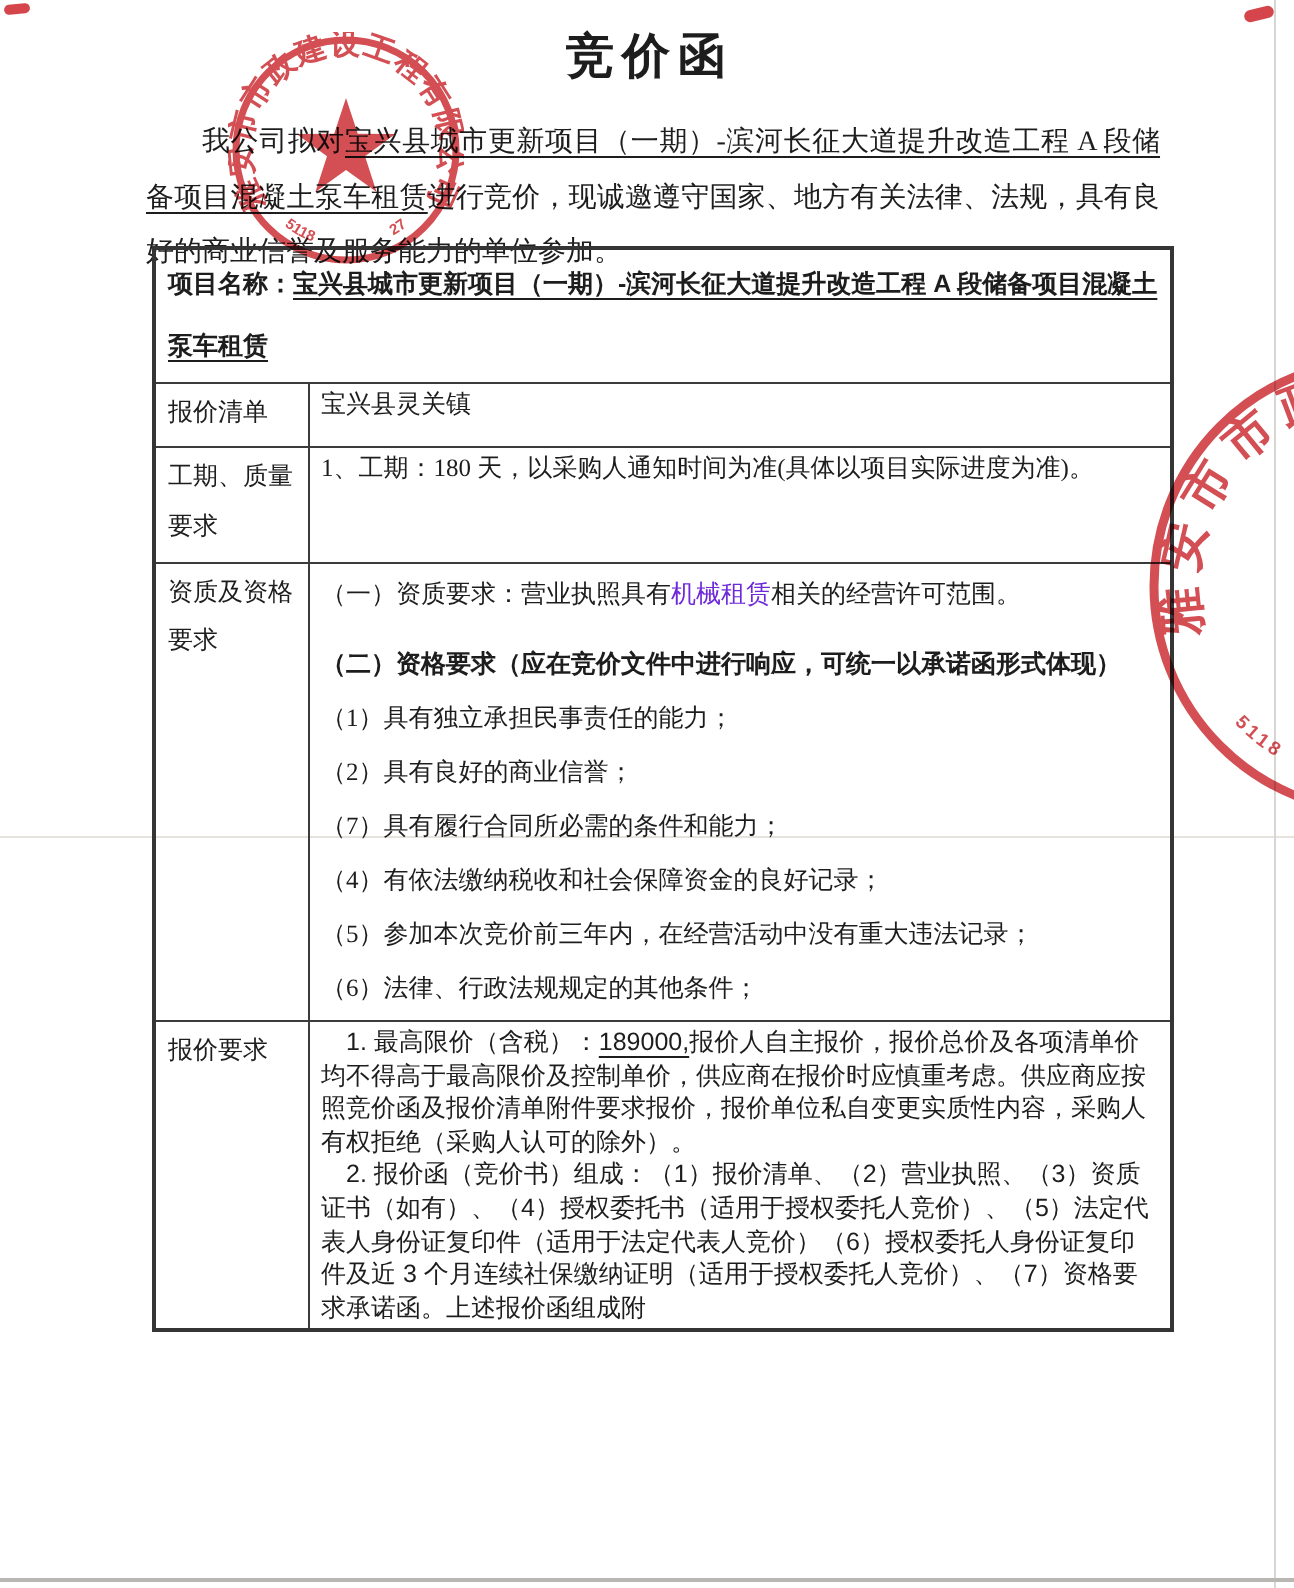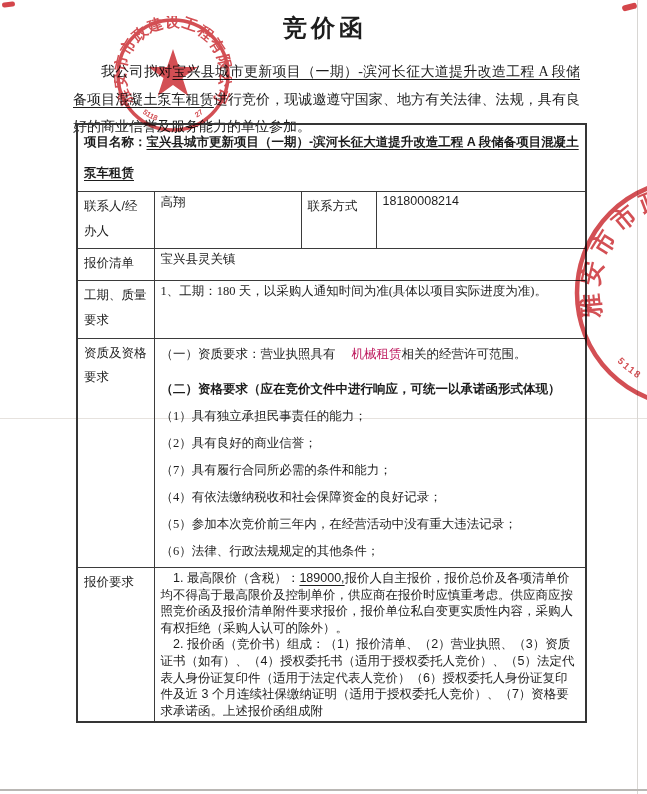--- a/index.html
+++ b/index.html
@@ -16,21 +16,21 @@
   
   table.doc{position:absolute;left:76px;top:123px;width:509px;
             border-collapse:collapse;table-layout:fixed;border:2px solid #353535;}
   table.doc th,table.doc td{border:1px solid #3b3b3b;padding:2px 6px;
             font-size:12.5px;font-weight:normal;text-align:left;vertical-align:top;
             overflow:hidden;}
   th.lbl{font-family:"Liberation Sans","DejaVu Sans",sans-serif;font-weight:bold;
          line-height:25px;padding-top:5px;}
   .bold-sans{font-family:"Liberation Sans","DejaVu Sans",sans-serif;font-weight:bold;}
   .u{text-decoration:underline;text-underline-offset:3px;}
-  .muted{color:#be185d;margin-left:16px;}
+  .muted{color:#6d28d9;}
 
   .r1 td{line-height:31px;padding:1px 7px;}
   .r2 td{vertical-align:middle;line-height:20px;}
   .r3 td{padding-top:6px;}
   .r3 th{vertical-align:top;}
   .r4 td{padding-top:5px;}
   .r4 th{padding-top:5px;}
   .r5 th{line-height:24px;}
   .r5 td{padding-top:7px;}
   .r6 th{text-align:center;line-height:25px;vertical-align:top;padding-top:7px;}
@@ -82,26 +82,20 @@
         <col style="width:75px">
         <col style="width:210px">
       </colgroup>
 
     <tbody>
         <tr class="r1" style="height:47px">
       <td colspan="4"><span class="bold-sans">项目名称：</span><span class="u bold-sans">宝兴县城市更新项目（一期）-滨河长征大道提升改造工程 A 段储备项目混凝土泵车租赁</span></td>
     </tr>
 
 
-    <tr class="r3" style="height:57px">
-      <th class="lbl">联系人/经办人</th>
-      <td>高翔</td>
-      <th class="lbl">联系方式</th>
-      <td class="bold-sans" style="font-weight:normal">18180008214</td>
-    </tr>
 
     <tr class="r4" style="height:32px">
       <th class="lbl">报价清单</th>
       <td colspan="3">宝兴县灵关镇</td>
     </tr>
 
 
     <tr class="r6" style="height:58px">
       <th class="lbl">工期、质量要求</th>
       <td colspan="3">1、工期：180 天，以采购人通知时间为准(具体以项目实际进度为准)。</td>

